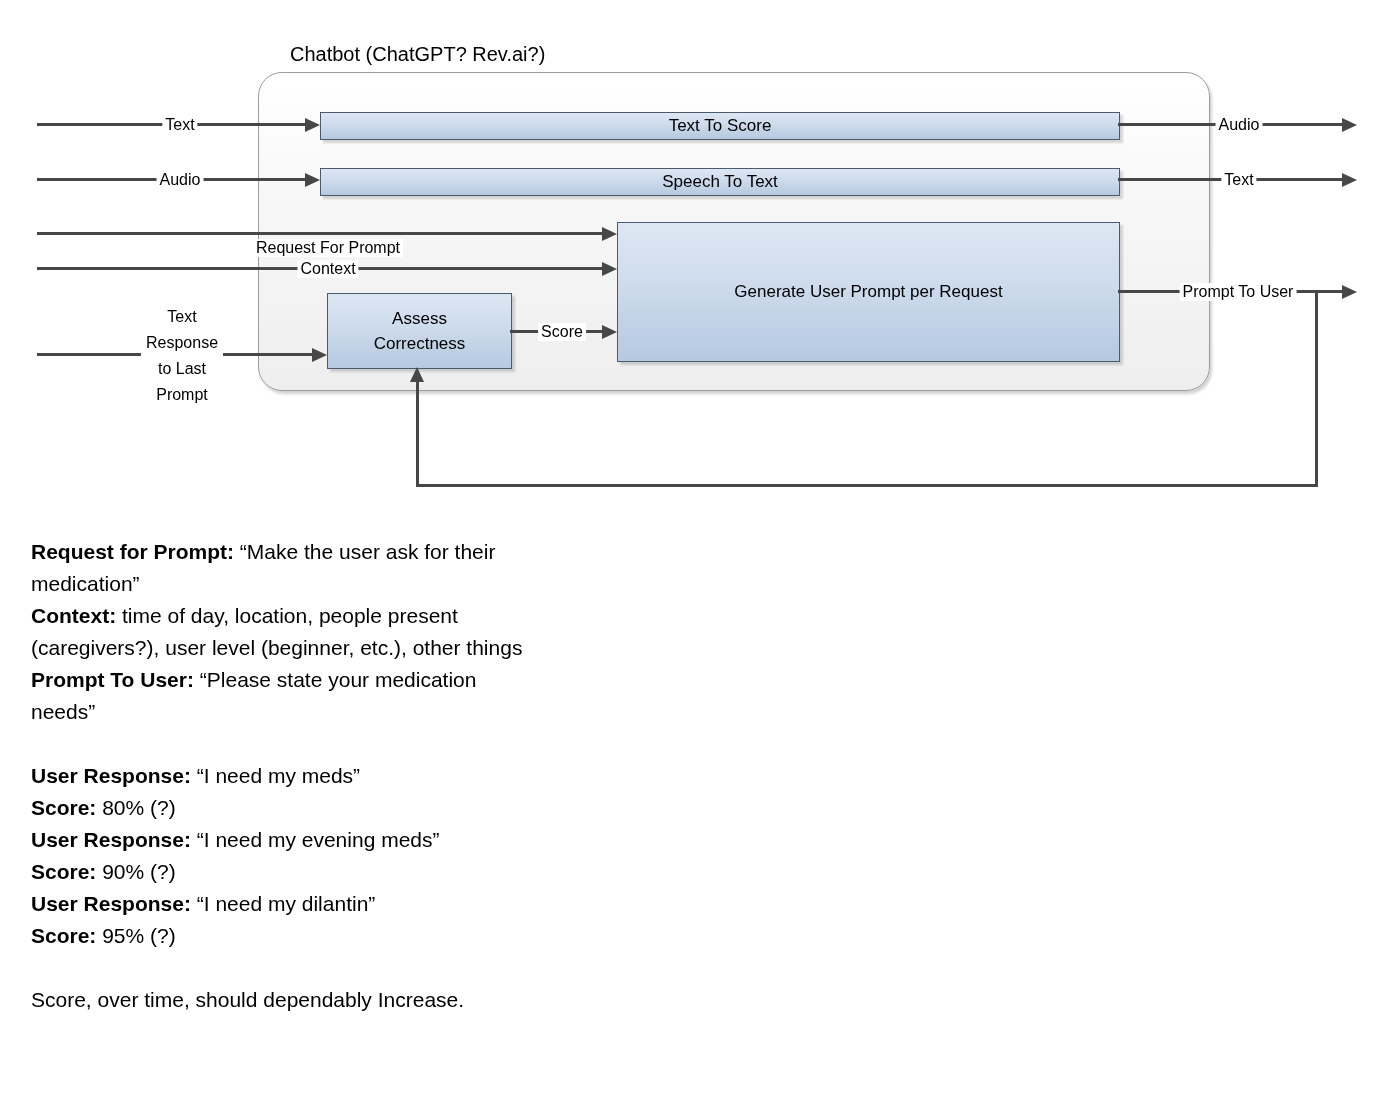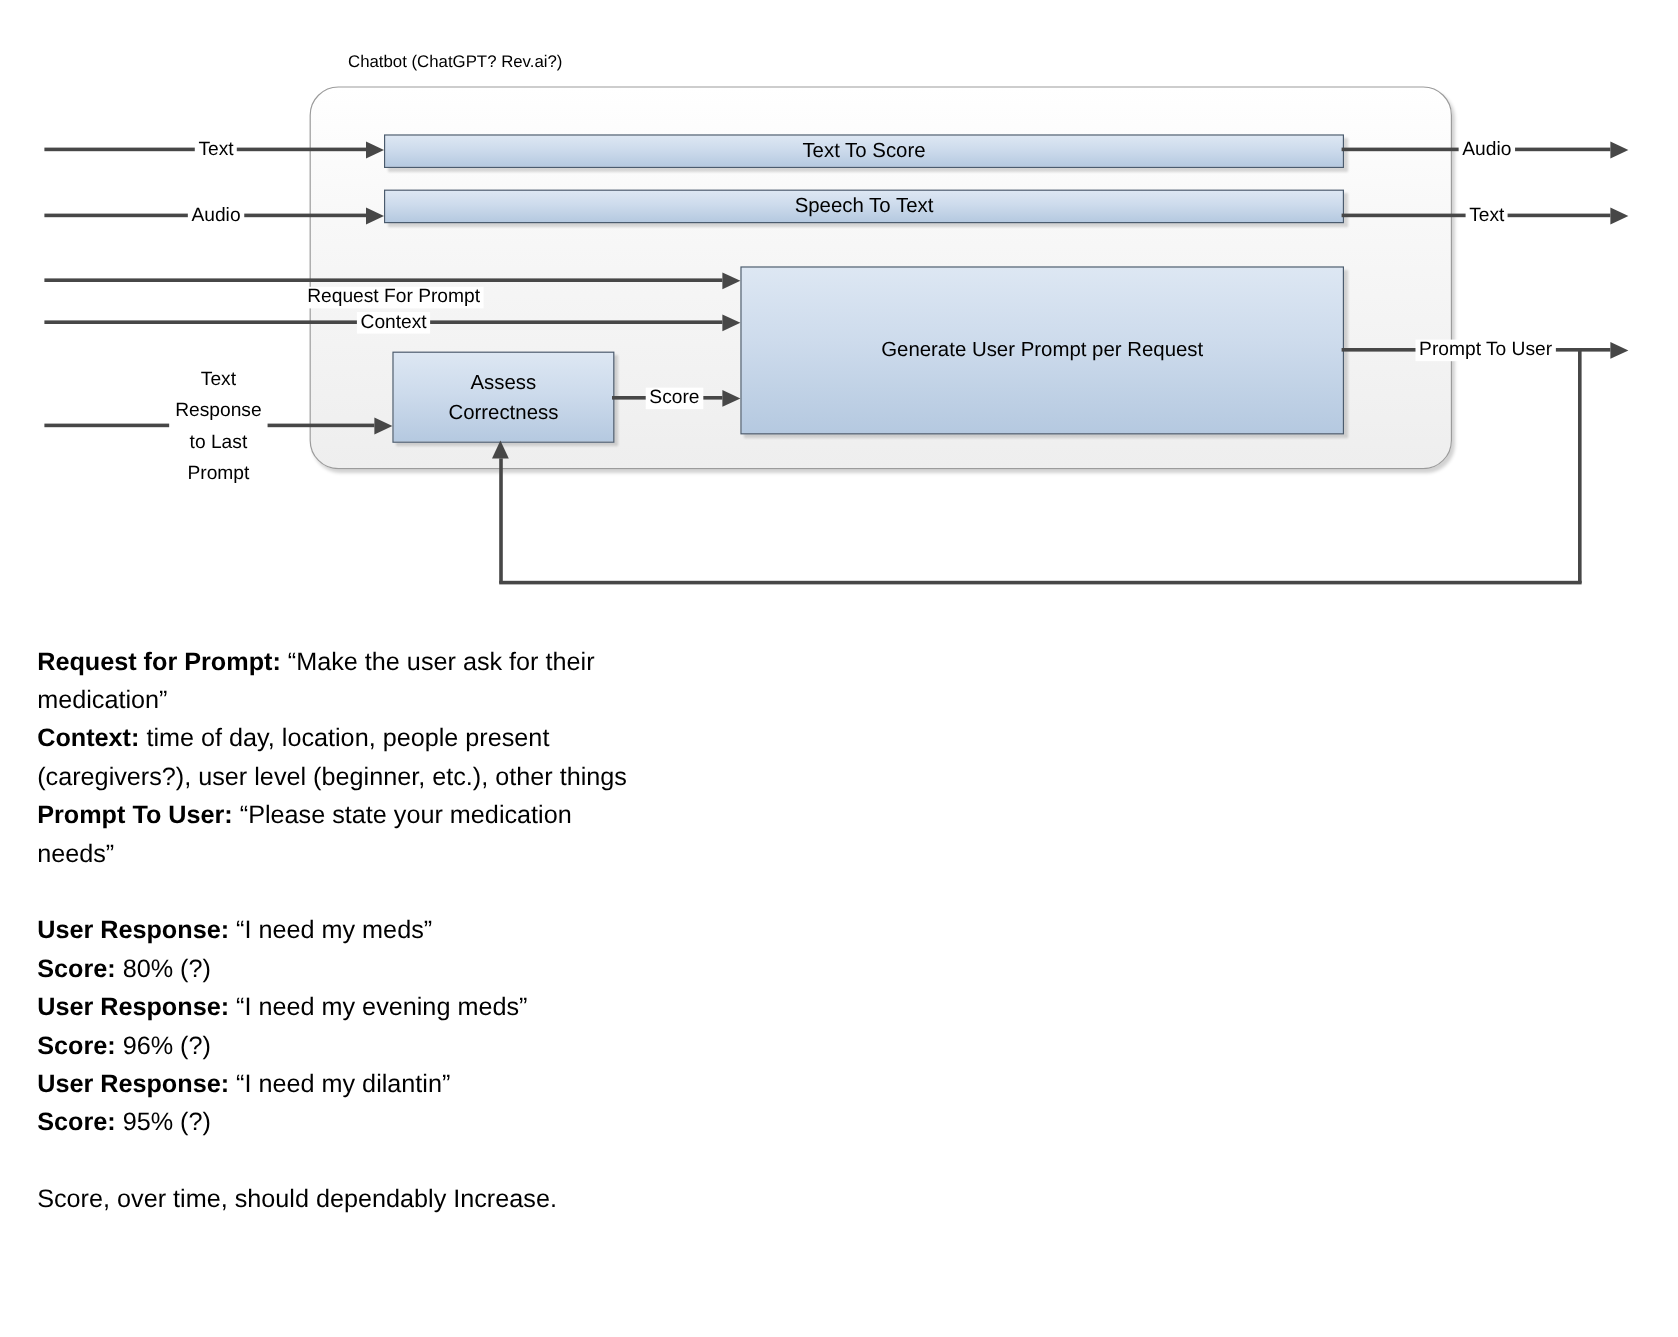--- a/index.html
+++ b/index.html
@@ -1,38 +1,38 @@
 <!DOCTYPE html>
 <html><head>
 <meta charset="utf-8">
 <style>
   html,body { margin:0; padding:0; background:#ffffff; }
   .canvas {
     position:relative; width:1398px; height:1114px; background:#ffffff;
     font-family:"Liberation Sans", sans-serif; color:#000; overflow:hidden;
   }
   .title {
-    position:absolute; left:290px; top:43px; font-size:14px; white-space:nowrap;
+    position:absolute; left:290px; top:43px; font-size:20px; white-space:nowrap;
   }
   .container-box {
     position:absolute; left:258px; top:72px; width:950px; height:317px;
     border:1.5px solid #9b9b9b; border-radius:24px;
     background:linear-gradient(180deg,#ffffff 0%,#f8f8f8 35%,#eeeeee 100%);
     box-shadow:2px 3px 3px rgba(0,0,0,0.18);
   }
   .node {
     position:absolute;
     background:linear-gradient(180deg,#dde7f3 0%,#cddbec 45%,#b5c9e0 100%);
     border:1.4px solid #4a5b6e;
     box-shadow:3px 3px 2px rgba(0,0,0,0.15);
     display:flex; align-items:center; justify-content:center;
     font-size:17px; text-align:center;
   }
   .node-tts      { left:320px; top:112px; width:798px; height:26px; }
-  .node-stt      { left:320px; top:158px; width:798px; height:26px; }
+  .node-stt      { left:320px; top:168px; width:798px; height:26px; }
   .node-generate { left:617px; top:222px; width:501px; height:138px; }
   .node-assess   { left:327px; top:293px; width:183px; height:74px; line-height:25px; }
   .node-assess .wrap2 { max-width:120px; }
   .hline { position:absolute; height:3px; background:#474747; }
   .vline { position:absolute; width:3px;  background:#474747; }
   .ar {
     position:absolute; width:0; height:0;
     border-top:7px solid transparent; border-bottom:7px solid transparent;
     border-left:15px solid #474747;
   }
@@ -141,21 +141,21 @@
       <div>
         <span class="b">User Response:</span><span> “I need my meds”</span>
       </div>
       <div>
         <span class="b">Score:</span><span> 80% (?)</span>
       </div>
       <div>
         <span class="b">User Response:</span><span> “I need my evening meds”</span>
       </div>
       <div>
-        <span class="b">Score:</span><span> 96% (?)</span>
+        <span class="b">Score:</span><span> 90% (?)</span>
       </div>
       <div>
         <span class="b">User Response:</span><span> “I need my dilantin”</span>
       </div>
       <div>
         <span class="b">Score:</span><span> 95% (?)</span>
       </div>
     </div>
     <div class="grp2">
       <div>Score, over time, should dependably Increase.</div>

